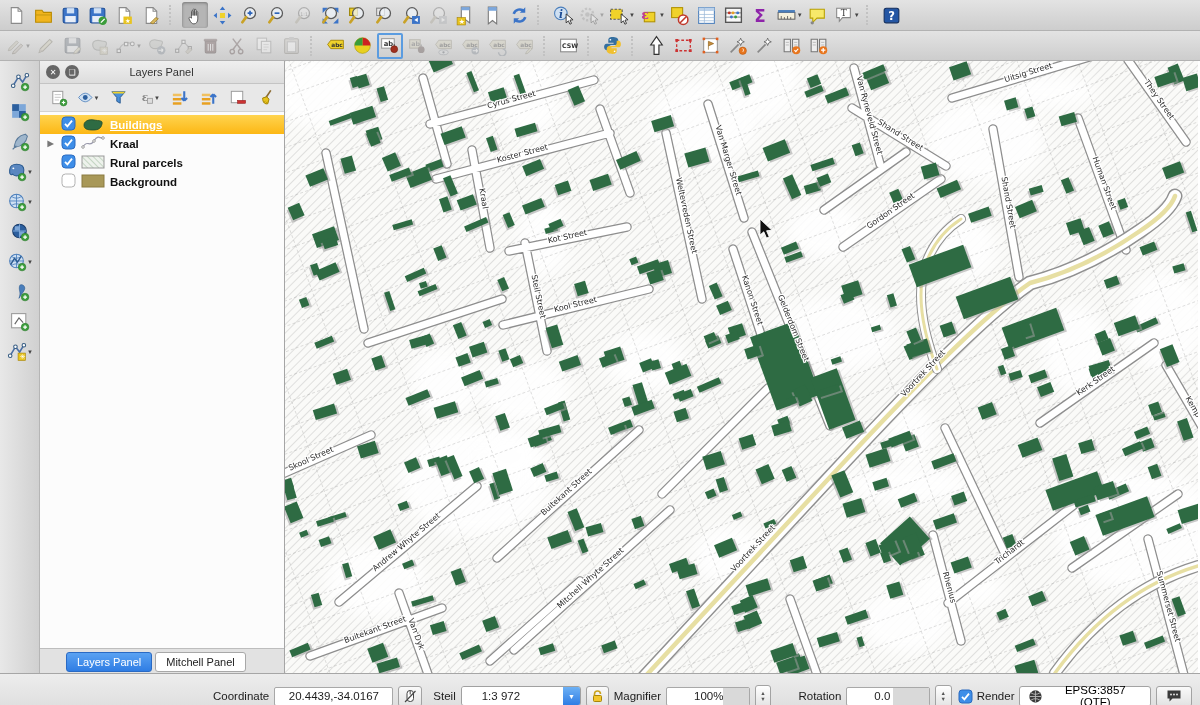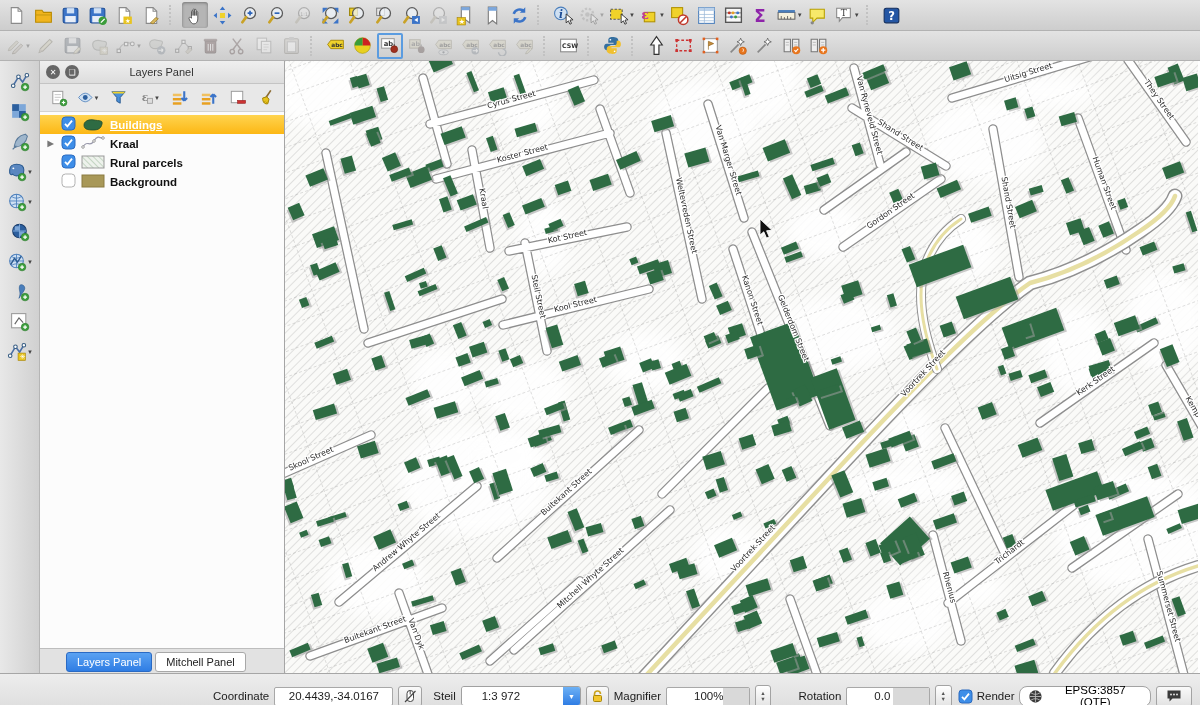--- a/index.html
+++ b/index.html
@@ -42,21 +42,21 @@
   .sinput{height:19px;background:#fff;border:1px solid #a8a8a8;border-radius:2px;display:flex;align-items:center;justify-content:center;padding:0 4px;box-sizing:border-box;}
   .coord{width:120px;}
   .scalebox{display:flex;align-items:stretch;border:1px solid #a0a0a0;border-radius:3px;overflow:hidden;height:20px;box-sizing:border-box;}
   .scaleval{background:#fff;width:82px;display:flex;align-items:center;padding-left:20px;}
   .scalearrow{width:17px;background:linear-gradient(#6db1f5,#2f7de4);color:#fff;display:flex;align-items:center;justify-content:center;font-size:7px;}
   .sqbtn{height:21px;border:1px solid #a3a3a3;border-radius:3px;background:linear-gradient(#fafafa,#e2e2e2);display:flex;align-items:center;justify-content:center;padding:0 2px;}
   .spin{width:84px;height:19px;border:1px solid #a8a8a8;border-radius:2px;background:#fff;display:flex;align-items:center;overflow:hidden;box-sizing:border-box;padding-left:22px;}
   .spin .v{flex:1;padding-left:5px;}
   .spin .fillz{width:36px;height:100%;background:#d9d9d9;}
   .spinarr{width:15px;height:21px;border:1px solid #a3a3a3;border-radius:3px;background:linear-gradient(#fff,#e2e2e2);display:flex;flex-direction:column;align-items:center;justify-content:center;font-size:5.5px;color:#555;line-height:5px;gap:1px;}
-  .crsbtn{height:21px;border:1px solid #a3a3a3;border-radius:8px;background:#fff;display:flex;align-items:center;gap:5px;padding:0 8px;font-size:11.5px;}
+  .crsbtn{height:21px;border:1px solid #a3a3a3;border-radius:3px;background:#fff;display:flex;align-items:center;gap:5px;padding:0 8px;font-size:11.5px;}
   .cbwrap{display:flex;align-items:center;gap:4px;}
 </style>
 </head>
 <body>
 
 <div class="app">
   <div class="trow" id="row1">
       <button class="tbtn">
         <svg viewBox="0 0 20 20" xmlns="http://www.w3.org/2000/svg">
           <path d="M5 2.5h6.5L15 6v11.5H5z" fill="#fff" stroke="#8a8a8a"></path>

